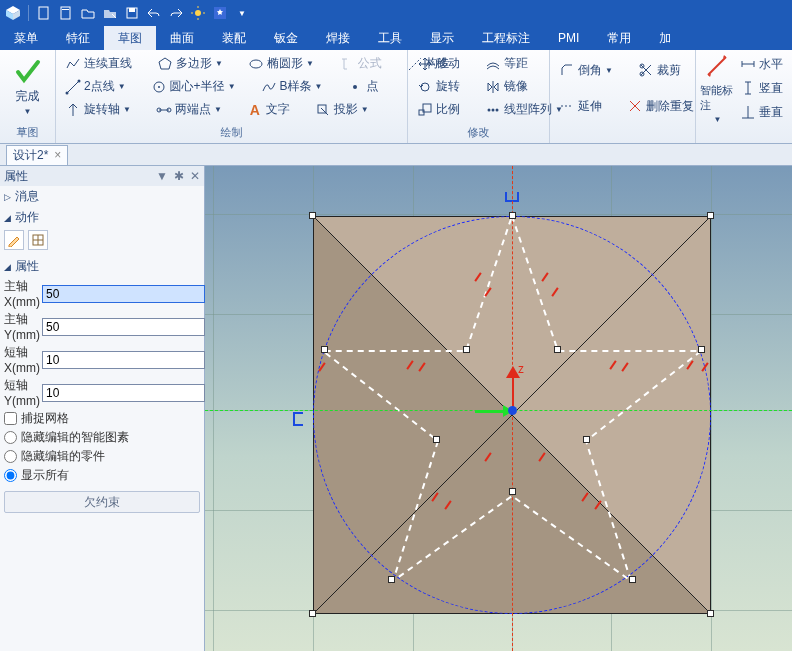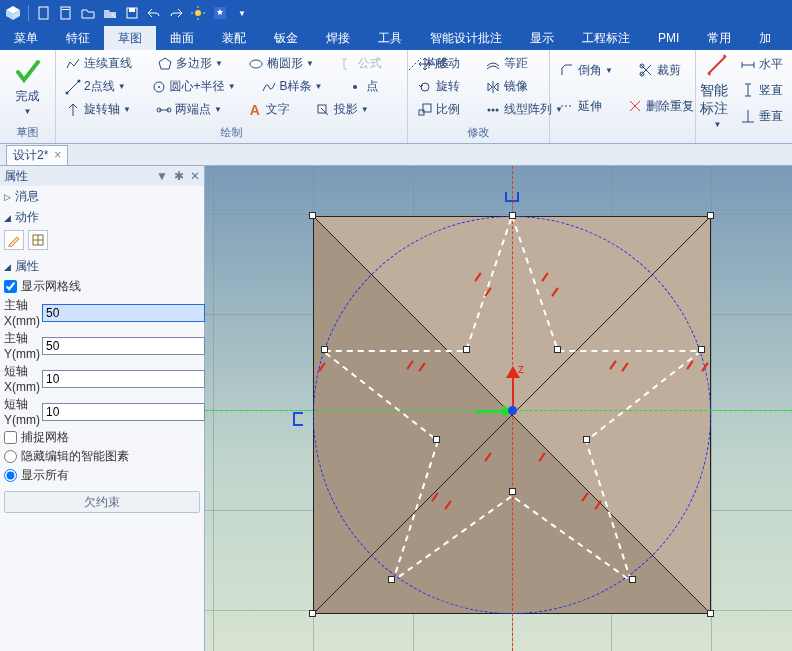--- a/index.html
+++ b/index.html
@@ -157,21 +157,20 @@
 
 <div class="menubar">
   <div class="mitem">菜单</div>
   <div class="mitem">特征</div>
   <div class="mitem active">草图</div>
   <div class="mitem">曲面</div>
   <div class="mitem">装配</div>
   <div class="mitem">钣金</div>
   <div class="mitem">焊接</div>
   <div class="mitem">工具</div>
-  <div class="mitem">智能设计批注</div>
   <div class="mitem">显示</div>
   <div class="mitem">工程标注</div>
   <div class="mitem">PMI</div>
   <div class="mitem">常用</div>
   <div class="mitem">加</div>
 </div>
 
 <div class="ribbon">
   <div class="rgroup" style="width:56px">
     <div class="body">
@@ -427,21 +426,21 @@
     <div class="lbl">&nbsp;</div>
   </div>
 
   <div class="rgroup" style="width:96px;border-right:none">
     <div class="body">
       <div class="bigbtn" style="width:46px">
         <svg width="28" height="28">
             <path d="M4 22L22 4" stroke="#d83a2a" stroke-width="2"></path>
             <path d="M4 22l3-1-1 3zM22 4l-3 1 1-3z" fill="#d83a2a"></path>
           </svg>
-        <span style="font-size:14px">智能标注</span>
+        <span style="font-size:11px">智能标注</span>
         <span class="dd">▼</span>
       </div>
       <div class="rowset">
         <div class="row">
             <div class="cmd">
               <span class="ic">
                 <svg width="16" height="16">
                   <line x1="2" y1="8" x2="14" y2="8" stroke="#2d4a78"></line>
                   <line x1="2" y1="5" x2="2" y2="11" stroke="#2d4a78"></line>
                   <line x1="14" y1="5" x2="14" y2="11" stroke="#2d4a78"></line>
@@ -517,24 +516,20 @@
             <line x1="2" y1="7" x2="12" y2="7" stroke="#8a6a3a"></line>
             <line x1="7" y1="2" x2="7" y2="12" stroke="#8a6a3a"></line>
           </svg>
         </div>
     </div>
 
     <div class="psection">
         <span class="tri">◢</span>
         <span>属性</span>
       </div>
-    <div class="prow chk">
-      <input type="checkbox" checked="" style="">
-      <label style="width:auto">显示网格线</label>
-    </div>
     <div class="prow">
       <label style="font-weight:normal">主轴X(mm)</label>
       <input type="text" class="sel" value="50" style="">
     </div>
     <div class="prow">
       <label>主轴Y(mm)</label>
       <input type="text" value="50" style="">
     </div>
     <div class="prow">
       <label>短轴X(mm)</label>
@@ -544,20 +539,24 @@
       <label>短轴Y(mm)</label>
       <input type="text" value="10" style="">
     </div>
     <div class="prow chk">
       <input type="checkbox" style="">
       <label style="width:auto">捕捉网格</label>
     </div>
     <div class="prow rad">
       <input type="radio" name="vis" style="">
       <label style="width:auto">隐藏编辑的智能图素</label>
+    </div>
+    <div class="prow rad">
+      <input type="radio" name="vis" style="">
+      <label style="width:auto">隐藏编辑的零件</label>
     </div>
     <div class="prow rad">
       <input type="radio" name="vis" checked="" style="">
       <label style="width:auto">显示所有</label>
     </div>
     <div class="underc">
       <button>欠约束</button>
     </div>
   </div>
 

